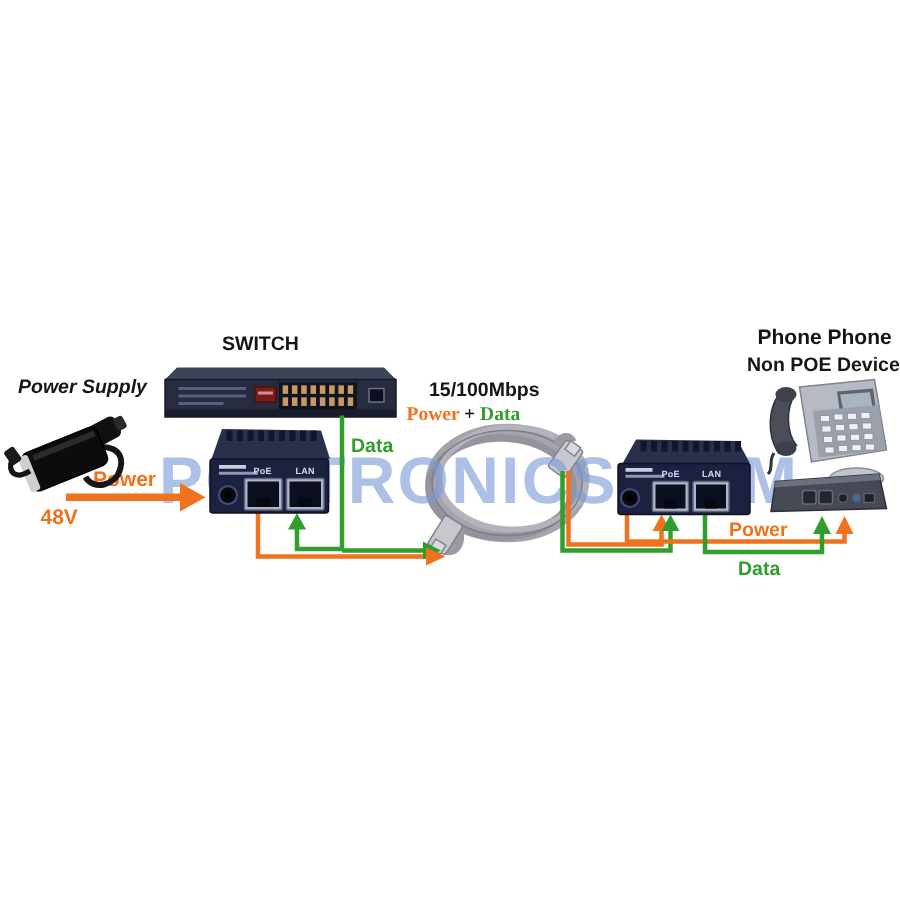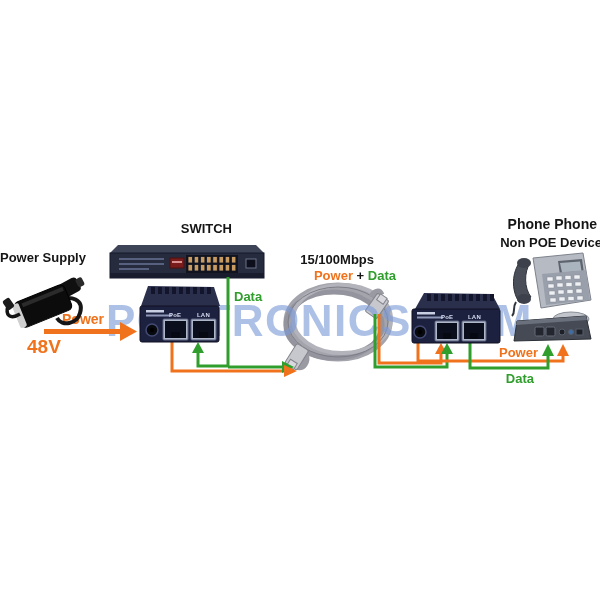--- a/index.html
+++ b/index.html
@@ -3,32 +3,32 @@
 <meta charset="utf-8">
 <style>
   html,body{margin:0;padding:0;background:#ffffff;}
   #canvas{position:relative;width:600px;height:600px;background:#ffffff;overflow:hidden;
           font-family:"Liberation Sans", sans-serif;}
   .abs{position:absolute;}
   .lbl{position:absolute;font-weight:bold;color:#151515;white-space:nowrap;}
   .black{color:#151515;}
   .orange{color:#f0721c;}
   .green{color:#2f9e2c;}
-  .center{text-align:right;}
+  .center{text-align:left;}
   #watermark{position:absolute;left:106px;top:296px;font-size:44px;font-weight:bold;
              letter-spacing:1.5px;color:rgba(122,153,214,0.62);z-index:2;white-space:nowrap;}
   svg{position:absolute;left:0;top:0;}
   #svg-under{z-index:1;}
   #svg-main{z-index:3;}
   .labels{z-index:4;}
   .portlbl{position:absolute;font-size:6px;font-weight:bold;color:#d5dbef;z-index:4;
            letter-spacing:0.2px;}
   .t13{font-size:13px;}
   .t14{font-size:14px;}
-  .t15{font-size:19px;}
+  .t15{font-size:14px;}
 </style>
 </head>
 <body>
 
 <div id="canvas">
 
   <svg id="svg-under" width="600" height="600" viewBox="0 0 600 600">
 
     <g>
       <path d="M60,291 C48,294 42,303 46,313" stroke="#121212" stroke-width="4" fill="none"></path>
@@ -235,33 +235,33 @@
       <polygon points="517,321 586,316 587,320 516,325" fill="#6a707c"></polygon>
       <rect x="535" y="327" width="9" height="9" rx="1.5" fill="#23262e" stroke="#666c78"></rect>
       <rect x="546" y="327" width="9" height="9" rx="1.5" fill="#23262e" stroke="#666c78"></rect>
       <circle cx="562" cy="332" r="3" fill="#1d2027" stroke="#595f6b"></circle>
       <circle cx="571" cy="332" r="2.5" fill="#3d6ea8" stroke="#595f6b"></circle>
       <rect x="576" y="329" width="7" height="6" fill="#1d2027" stroke="#595f6b"></rect>
     </g>
   </svg>
 
   <div class="labels">
-    <div class="lbl t13 black abs" style="left:0;top:250px;">Power Supply</div>
+    <div class="lbl t13 black abs" style="left:12px;top:250px;font-style:italic;">Power Supply</div>
 
     <div class="lbl t13 black abs center" style="left:148px;top:221px;width:84px;">SWITCH</div>
 
     <div class="lbl t13 green abs" style="left:234px;top:289px;">Data</div>
 
     <div class="lbl t14 orange abs" style="left:62px;top:311px;">Power</div>
 
     <div class="lbl t15 orange abs" style="left:27px;top:336px;">48V</div>
 
     <div class="lbl t13 black abs center" style="left:286px;top:252px;width:88px;">15/100Mbps</div>
 
-    <div class="lbl t13 abs center" style="left:292px;top:268px;width:104px;">
+    <div class="lbl t13 abs center" style="left:271px;top:268px;width:104px;font-family:Liberation Serif, serif;">
       <span class="orange">Power</span>
       <span class="black">+</span>
       <span class="green">Data</span>
     </div>
 
     <div class="lbl t14 black abs center" style="left:505px;top:216px;width:92px;">Phone Phone</div>
 
     <div class="lbl t13 black abs center" style="left:498px;top:235px;width:104px;">Non POE Device</div>
 
     <div class="lbl t13 orange abs center" style="left:486px;top:345px;width:52px;">Power</div>

